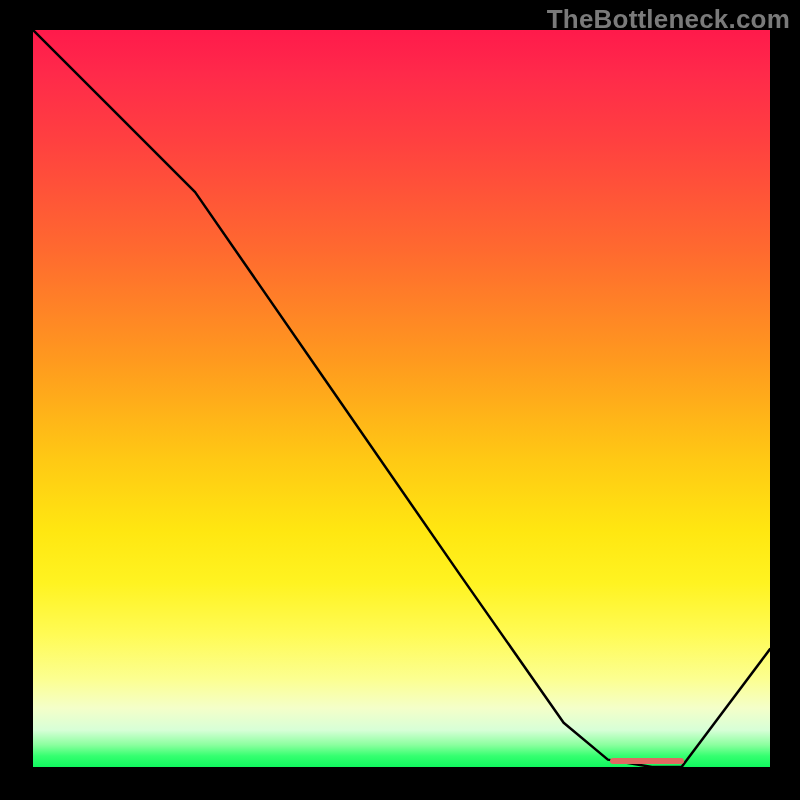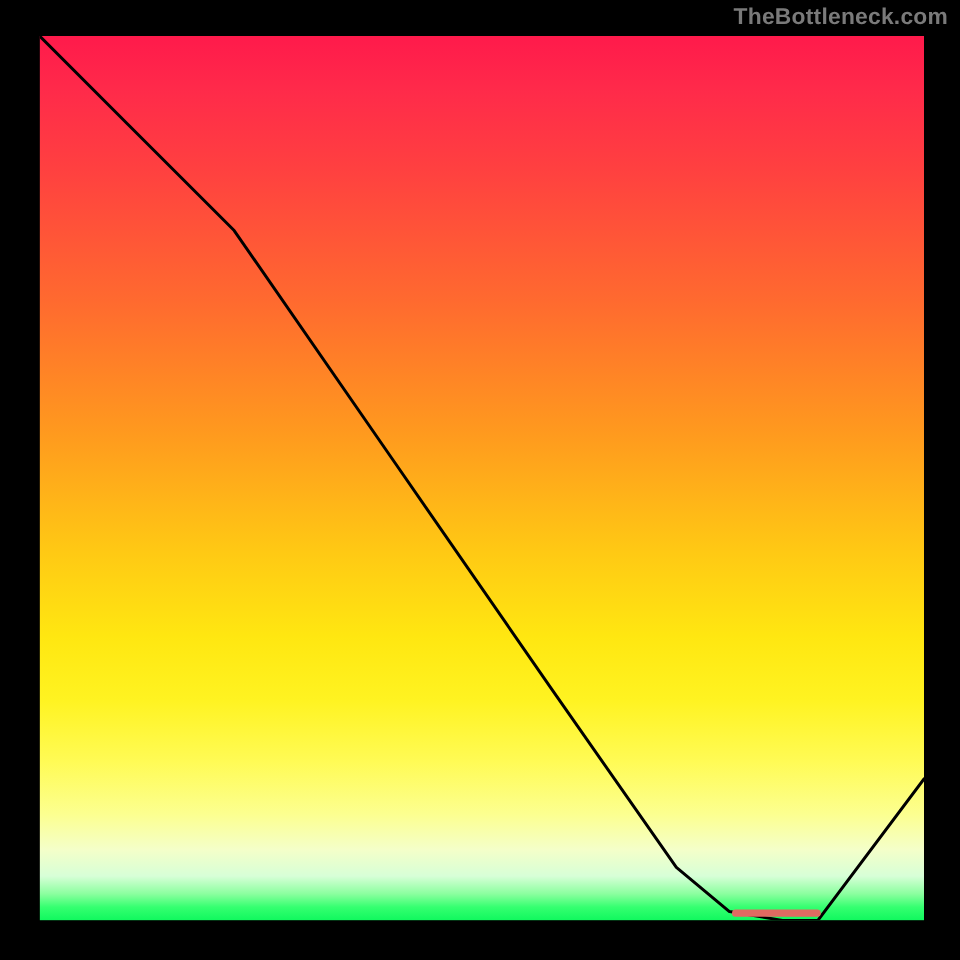--- a/index.html
+++ b/index.html
@@ -53,21 +53,21 @@
     position: absolute;
     left: 0; top: 0;
     width: 100%;
     height: 100%;
   }
   .watermark {
     position: absolute;
     top: 4px;
     right: 10px;
     font-family: Arial, Helvetica, sans-serif;
-    font-size: 19px;
+    font-size: 26px;
     font-weight: 600;
     color: #7a7a7a;
     letter-spacing: 0.2px;
   }
   .marker {
     position: absolute;
     height: 6px;
     border-radius: 3px;
     background: #e06a62;
   }

